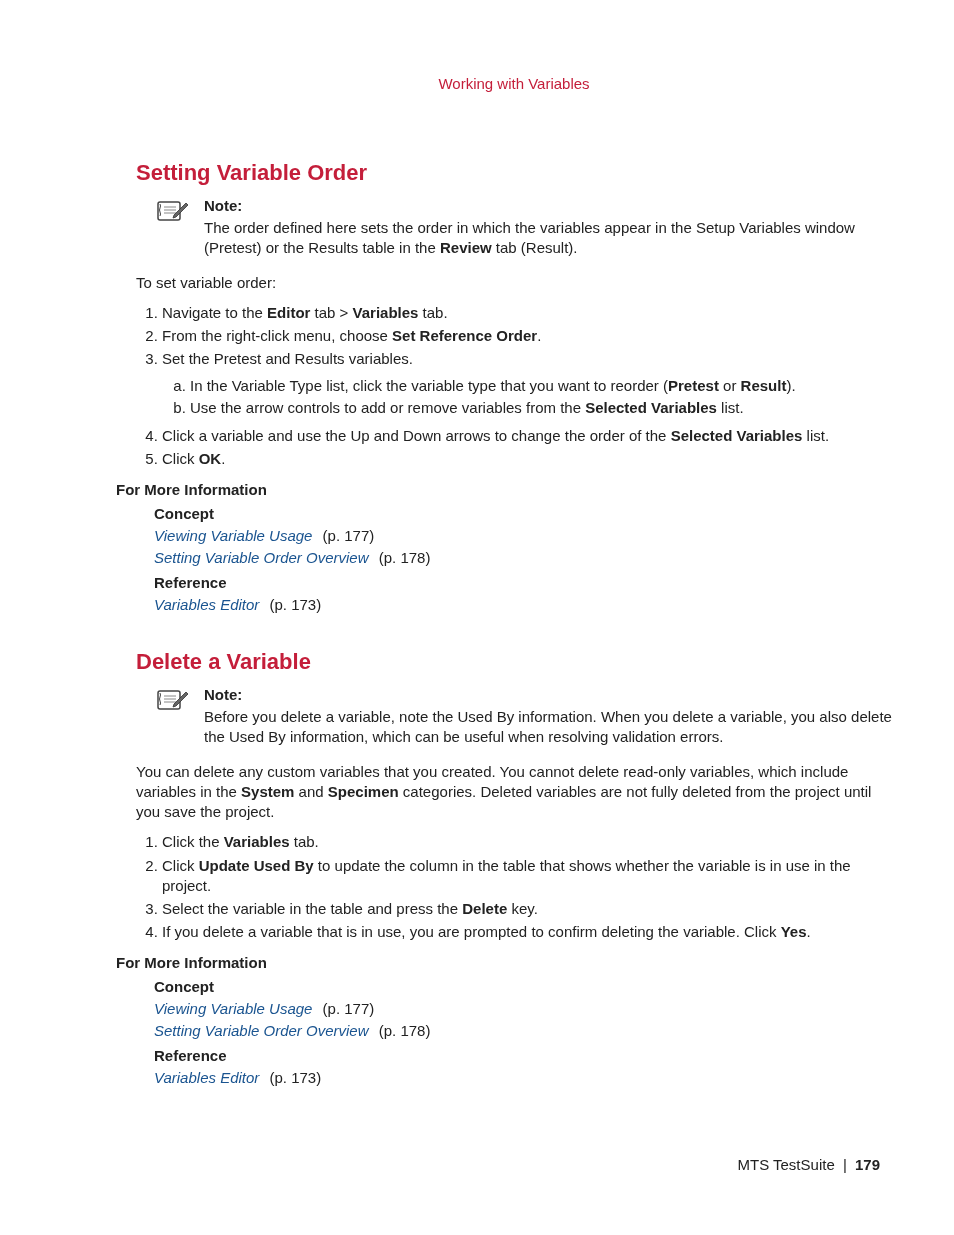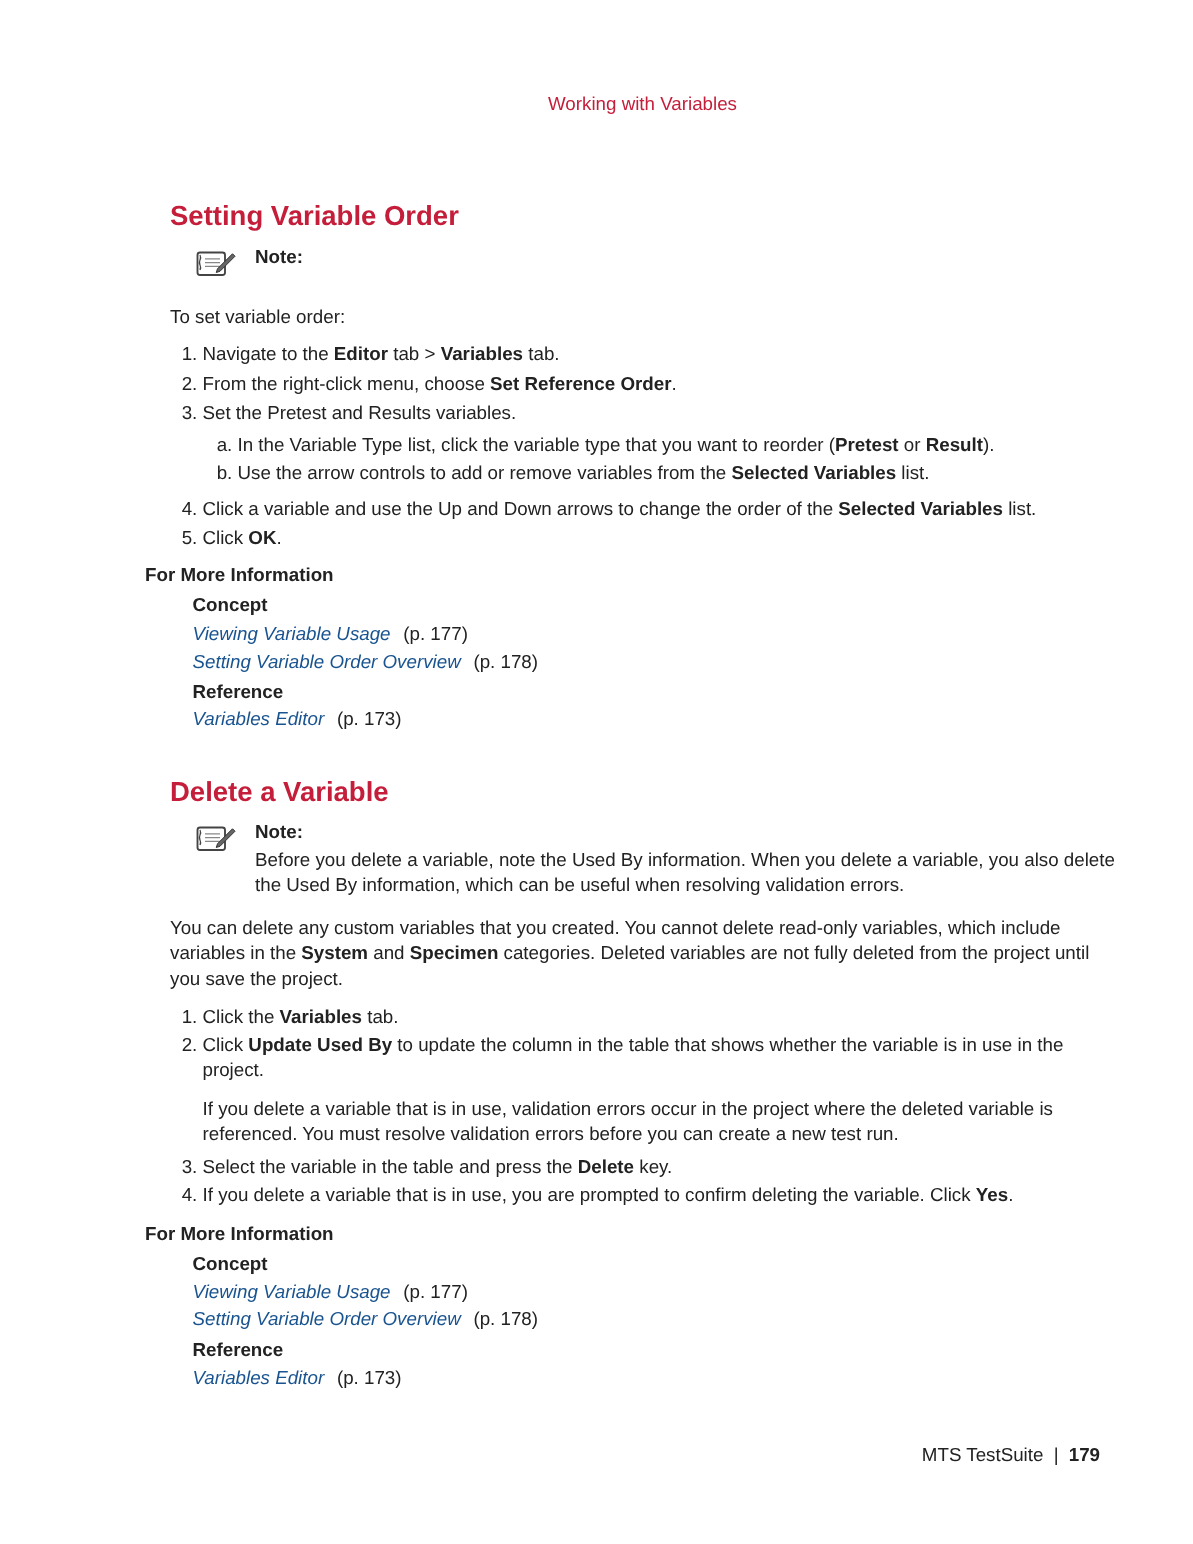--- a/index.html
+++ b/index.html
@@ -101,20 +101,23 @@
       <rect x="2" y="6" width="22" height="18" rx="2" fill="#fff" stroke="#444" stroke-width="1.5"></rect>
       <path d="M4 8 q1 2 0 4 q-1 2 0 4 q1 2 0 4" fill="none" stroke="#444" stroke-width="1"></path>
       <line x1="8" y1="11" x2="20" y2="11" stroke="#888" stroke-width="1"></line>
       <line x1="8" y1="14" x2="20" y2="14" stroke="#888" stroke-width="1"></line>
       <line x1="8" y1="17" x2="20" y2="17" stroke="#888" stroke-width="1"></line>
       <path d="M18 19 L30 7 L32 9 L20 21 L17 22 Z" fill="#666" stroke="#333" stroke-width="0.8"></path>
     </svg>
   </div>
   <div class="note-body">
     <span class="note-label">Note:</span>
+    <span>
+      <span>The order defined here sets the order in which the variables appear in the Setup Variables window (Pretest) or the Results table in the </span><b>Review</b><span> tab (Result).</span>
+    </span>
   </div>
 </div>
 
 <p class="lead">To set variable order:</p>
 
 <ol class="steps">
   <li>
     <span>Navigate to the </span><b>Editor</b><span> tab &gt; </span><b>Variables</b><span> tab.</span>
   </li>
   <li>
@@ -176,21 +179,20 @@
 <p class="lead">
   <span>You can delete any custom variables that you created. You cannot delete read-only variables, which include variables in the </span><b>System</b><span> and </span><b>Specimen</b><span> categories. Deleted variables are not fully deleted from the project until you save the project.</span>
 </p>
 
 <ol class="steps">
   <li>
     <span>Click the </span><b>Variables</b><span> tab.</span>
   </li>
   <li>
     <span>Click </span><b>Update Used By</b><span> to update the column in the table that shows whether the variable is in use in the project.</span>
-    <div class="step-extra">If you delete a variable that is in use, validation errors occur in the project where the deleted variable is referenced. You must resolve validation errors before you can create a new test run.</div>
   </li>
   <li>
     <span>Select the variable in the table and press the </span><b>Delete</b><span> key.</span>
   </li>
   <li>
     <span>If you delete a variable that is in use, you are prompted to confirm deleting the variable. Click </span><b>Yes</b><span>.</span>
   </li>
 </ol>
 
 <div class="fmi-heading">For More Information</div>

